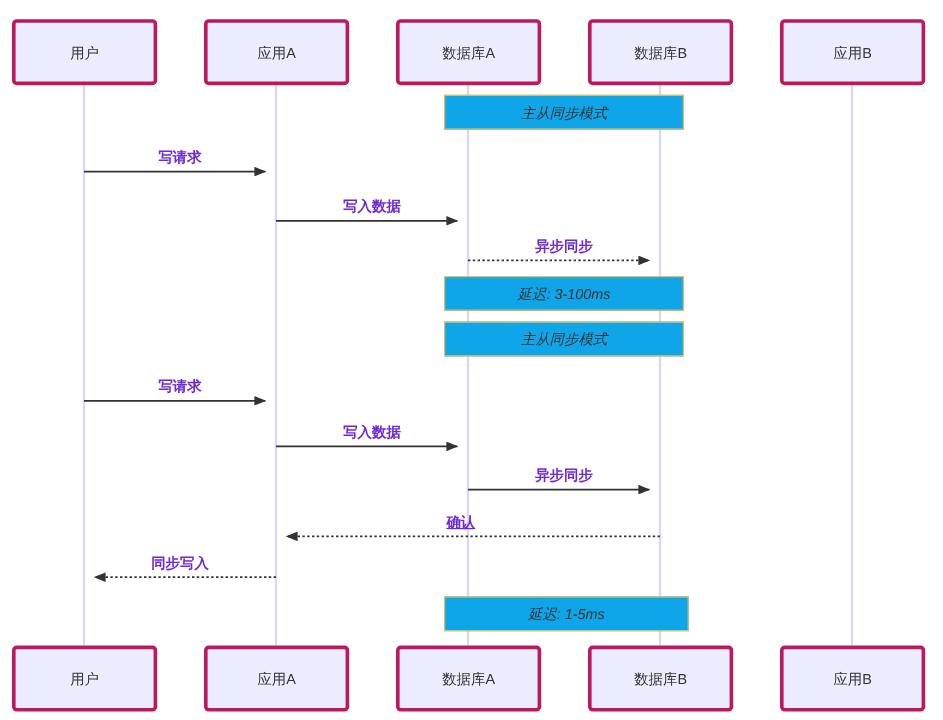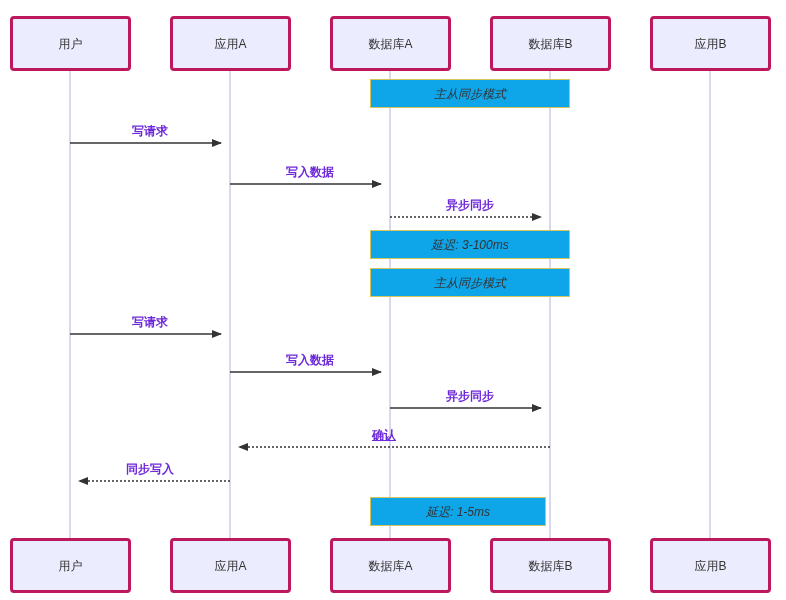--- a/index.html
+++ b/index.html
@@ -141,21 +141,21 @@
   <div id="notes-layer">
       <div class="note-box" style="left: 370px; top: 79px; width: 200px;">
         <span class="note-label">主从同步模式</span>
       </div>
       <div class="note-box" style="left: 370px; top: 230px; width: 200px;">
         <span class="note-label">延迟: 3-100ms</span>
       </div>
       <div class="note-box" style="left: 370px; top: 268px; width: 200px;">
         <span class="note-label">主从同步模式</span>
       </div>
-      <div class="note-box" style="left: 370px; top: 497px; width: 176px;">
+      <div class="note-box" style="left: 370px; top: 497px; width: 204px;">
         <span class="note-label">延迟: 1-5ms</span>
       </div>
     </div>
   <div id="labels-layer">
       <div class="msg-label" style="left: 150px; top: 125px;">写请求</div>
       <div class="msg-label" style="left: 310px; top: 166px;">写入数据</div>
       <div class="msg-label" style="left: 470px; top: 199px;">异步同步</div>
       <div class="msg-label" style="left: 150px; top: 316px;">写请求</div>
       <div class="msg-label" style="left: 310px; top: 354px;">写入数据</div>
       <div class="msg-label" style="left: 470px; top: 390px;">异步同步</div>

